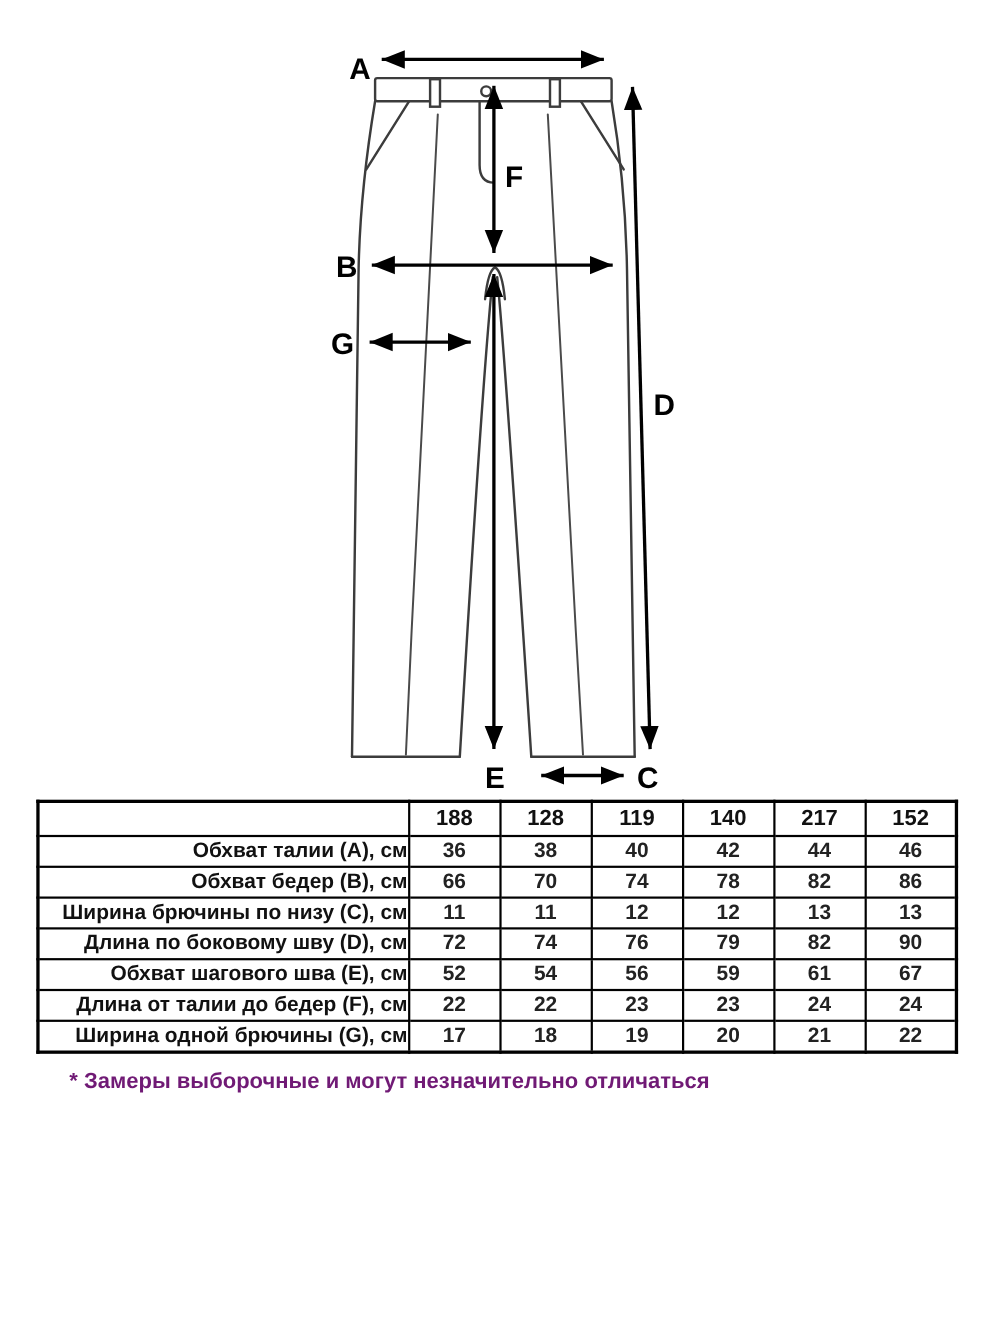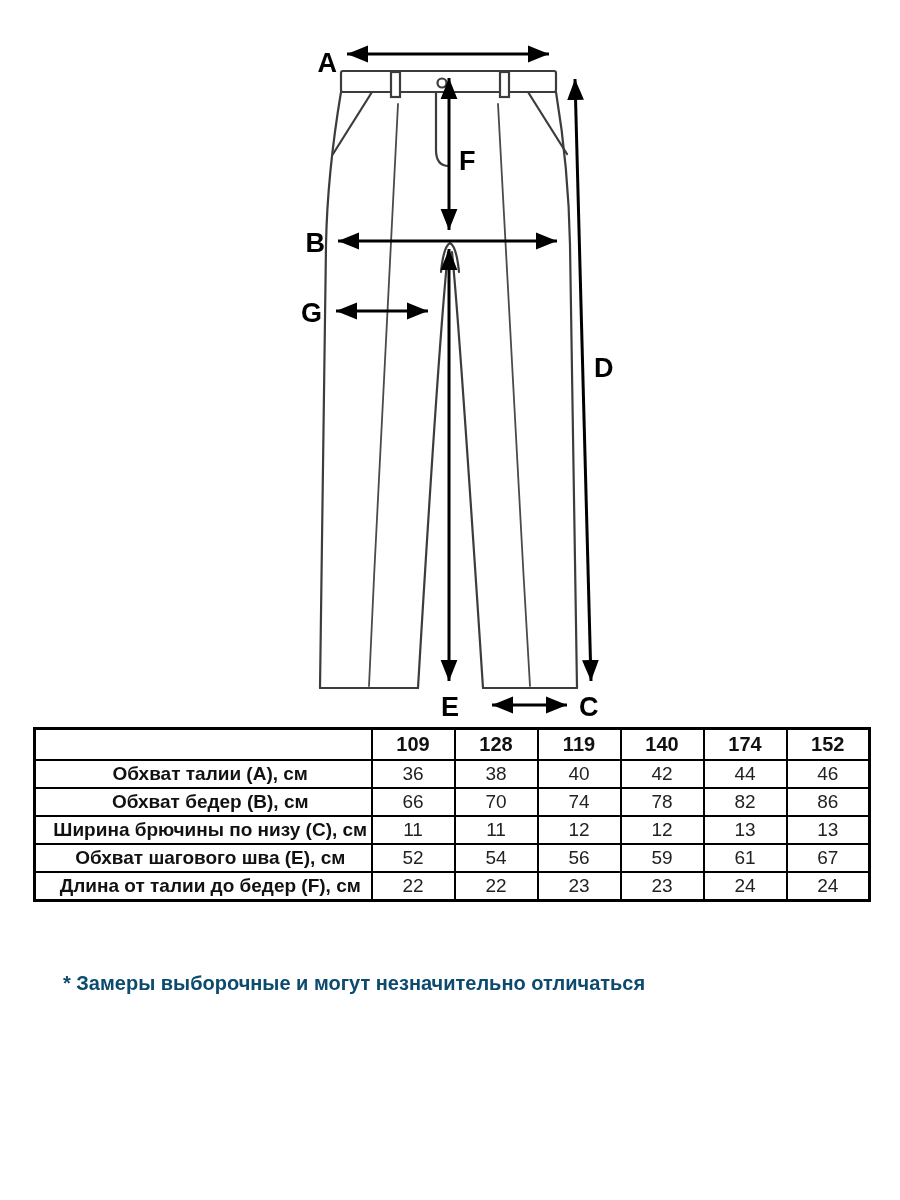--- a/index.html
+++ b/index.html
@@ -11,26 +11,26 @@
   .pants-line{stroke:#3c3c3c;stroke-width:2.2;fill:none;stroke-linecap:round;stroke-linejoin:round;}
   .pants-fill{stroke:#3c3c3c;stroke-width:2.2;fill:#ffffff;}
   .crease{stroke:#4a4a4a;stroke-width:1.8;fill:none;stroke-linecap:round;}
   .arrow{stroke:#000000;stroke-width:3;fill:none;}
   .dim-label{font-family:"Liberation Sans",sans-serif;font-weight:bold;font-size:27px;fill:#000000;}
   .size-table{
     position:absolute;left:33px;top:727px;width:835px;
     border-collapse:collapse;table-layout:fixed;
     border:3px solid #000000;
   }
-  .size-table td,.size-table th{border:2px solid #000000;padding:0;overflow:hidden;}
+  .size-table td,.size-table th{border:2px solid #000000;padding:0;overflow:hidden;font-weight:bold;}
   .size-table th{height:29px;font-weight:bold;font-size:20px;text-align:center;color:#111;}
   .size-table td{height:26px;}
-  .size-table td.rowlabel{font-weight:bold;font-size:19px;text-align:center;padding-left:14px;white-space:nowrap;color:#111;}
+  .size-table td.rowlabel{font-weight:bold;font-size:19px;text-align:right;padding-left:14px;white-space:nowrap;color:#111;}
   .size-table td.val{font-size:19px;text-align:center;color:#222;}
-  .footnotes{position:absolute;left:63px;top:972px;color:#0c4a6e;font-weight:bold;font-size:20px;}
+  .footnotes{position:absolute;left:63px;top:972px;color:#701a75;font-weight:bold;font-size:20px;}
   .footnotes .fn{margin:0 0 15px 0;white-space:pre;}
 </style>
 </head>
 <body>
 
 <div class="page">
 
   <svg class="diagram-svg" width="900" height="725" viewBox="0 0 900 725">
     <defs>
       <marker id="ah" viewBox="0 0 10 10" refX="10" refY="5" markerWidth="7" markerHeight="7" orient="auto-start-reverse" markerUnits="strokeWidth">
@@ -84,25 +84,25 @@
         <col style="width:83px">
         <col style="width:83px">
         <col style="width:83px">
       <col style="width:83px">
         <col style="width:83px">
         <col style="width:83px">
     </colgroup>
     <thead>
       <tr>
         <th></th>
-        <th>109</th>
+        <th>188</th>
         <th>128</th>
         <th>119</th>
         <th>140</th>
-        <th>174</th>
+        <th>217</th>
         <th>152</th>
       </tr>
     </thead>
     <tbody>
       <tr>
         <td class="rowlabel">Обхват талии (A), см</td>
         <td class="val">36</td>
         <td class="val">38</td>
         <td class="val">40</td>
         <td class="val">42</td>
@@ -121,37 +121,55 @@
       <tr>
         <td class="rowlabel">Ширина брючины по низу (C), см</td>
         <td class="val">11</td>
         <td class="val">11</td>
         <td class="val">12</td>
         <td class="val">12</td>
         <td class="val">13</td>
         <td class="val">13</td>
       </tr>
       <tr>
+        <td class="rowlabel">Длина по боковому шву (D), см</td>
+        <td class="val">72</td>
+        <td class="val">74</td>
+        <td class="val">76</td>
+        <td class="val">79</td>
+        <td class="val">82</td>
+        <td class="val">90</td>
+      </tr>
+      <tr>
         <td class="rowlabel">Обхват шагового шва (E), см</td>
         <td class="val">52</td>
         <td class="val">54</td>
         <td class="val">56</td>
         <td class="val">59</td>
         <td class="val">61</td>
         <td class="val">67</td>
       </tr>
       <tr>
         <td class="rowlabel">Длина от талии до бедер (F), см</td>
         <td class="val">22</td>
         <td class="val">22</td>
         <td class="val">23</td>
         <td class="val">23</td>
         <td class="val">24</td>
         <td class="val">24</td>
       </tr>
+      <tr>
+        <td class="rowlabel">Ширина одной брючины (G), см</td>
+        <td class="val">17</td>
+        <td class="val">18</td>
+        <td class="val">19</td>
+        <td class="val">20</td>
+        <td class="val">21</td>
+        <td class="val">22</td>
+      </tr>
     </tbody>
   </table>
 
   <div class="footnotes">
     <p class="fn">* Замеры выборочные и могут незначительно отличаться</p>
   </div>
 
 </div>
 
 </body></html>

